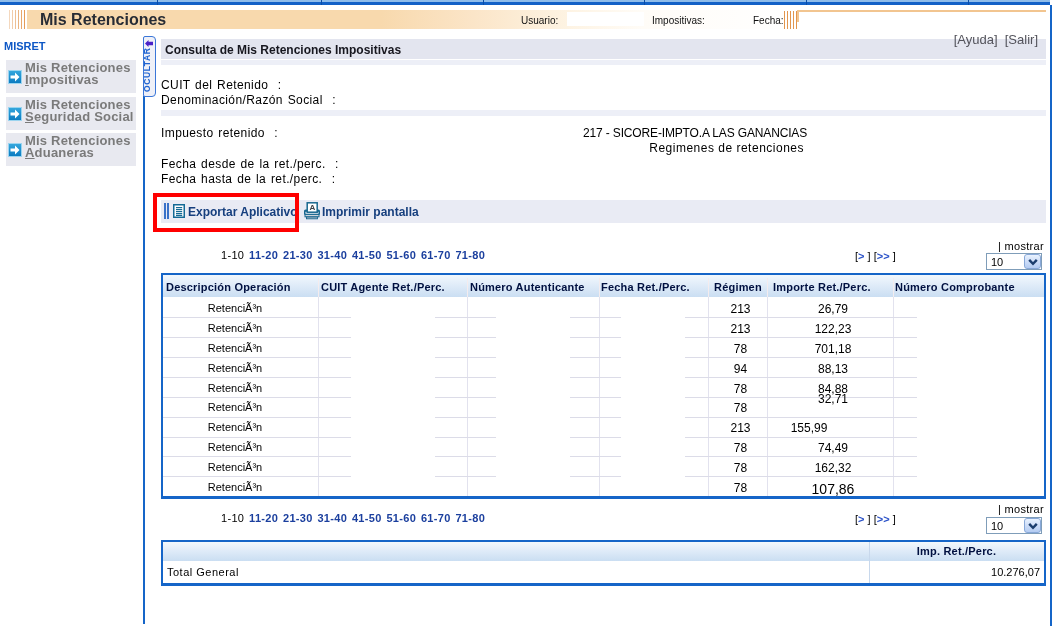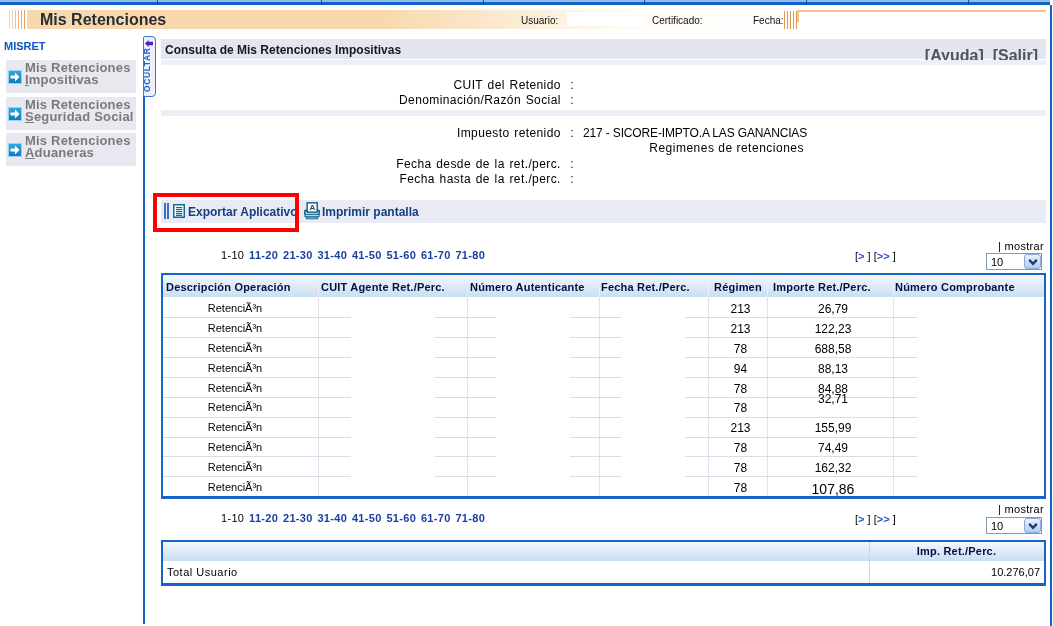--- a/index.html
+++ b/index.html
@@ -22,24 +22,24 @@
 .mtext{left:25px;font-size:13px;font-weight:bold;color:#7a7a7a;line-height:12.5px;letter-spacing:.2px;white-space:nowrap}
 
 #lline{left:143px;top:96px;width:2px;height:528px;background:#1565c8}
 #rline{left:1050px;top:5px;width:2px;height:621px;background:#1565c8}
 
 #otab{left:143px;top:36px;width:13px;height:61px;background:#eef0f8;border:1px solid #3a76d8;border-radius:2px 4px 4px 2px}
 #otxt{left:142px;top:48px;width:15px;height:46px;writing-mode:vertical-rl;transform:rotate(180deg);font-size:8.5px;font-weight:bold;color:#2064d0;letter-spacing:0.6px;text-align:right}
 
 #chead{left:161px;top:39px;width:885px;height:20px;background:#e3e5ef}
 #ctitle{left:165px;top:43px;font-size:12px;font-weight:bold;color:#17171f}
-#ayuda{right:15px;top:47px;font-size:16px;font-weight:bold;color:#53535b}
+#ayuda{right:15px;top:32px;font-size:13px;font-weight:normal;color:#53535b}
 .sepbar{left:161px;width:885px;background:#edeff7}
 
-.flbl{left:161px;width:413px;font-size:12px;letter-spacing:.4px;word-spacing:1px;color:#000;text-align:right;white-space:nowrap}
+.flbl{left:161px;width:413px;font-size:12px;letter-spacing:.4px;word-spacing:1px;color:#000;white-space:nowrap}
 .fval{font-size:12px;color:#000;white-space:nowrap;letter-spacing:-0.15px}
 
 #tbar{left:161px;top:200px;width:885px;height:23px;background:#e9ebf4}
 #redrect{left:153px;top:193px;width:146px;height:39px;border:4px solid #f00}
 .vbars{left:164px;top:203px;width:5px;height:16px;border-left:2px solid #3a72c8;border-right:2px solid #3a72c8}
 .tbtxt{top:205px;font-size:12px;font-weight:bold;color:#163f7e}
 
 .pgrow{font-size:11px;color:#000;white-space:nowrap;letter-spacing:.3px;word-spacing:1.5px}
 .pglnk{font-weight:bold;color:#1b3f9e}
 .arr{font-size:11px;color:#000}
@@ -66,21 +66,21 @@
 <div class="abs tsep" style="left:483px"></div>
 <div class="abs tsep" style="left:644px"></div>
 <div class="abs tsep" style="left:806px"></div>
 <div class="abs tsep" style="left:968px"></div>
 <div id="obar" class="abs"></div>
 <div class="abs stripes1"></div>
 <div class="abs stripes2"></div>
 <div id="title" class="abs">Mis Retenciones</div>
 <div class="abs hlbl" style="left:521px">Usuario:</div>
 <div id="ubox" class="abs"></div>
-<div class="abs hlbl" style="left:652px">Certificado:</div>
+<div class="abs hlbl" style="left:652px">Impositivas:</div>
 <div class="abs hlbl" style="left:753px">Fecha:</div>
 <div id="ocorner" class="abs"></div>
 
 <div id="misret" class="abs">MISRET</div>
 <div class="abs mitem" style="top:60px"></div>
 <div class="abs micon" style="top:70px"><svg width="14" height="14" viewBox="0 0 14 14">
       <defs>
         <linearGradient id="ig" x1="0" y1="0" x2="0" y2="1">
           <stop offset="0" stop-color="#36a8de"></stop>
           <stop offset="1" stop-color="#0b7ac0"></stop>
@@ -232,33 +232,33 @@
 <div class="hseg" style="left:407px;top:201.2px;width:51px"></div>
 <div class="hseg" style="left:522px;top:201.2px;width:232px"></div>
 <div class="cell" style="left:0px;top:27.1px;width:144px">RetenciÃ³n</div>
 <div class="cell" style="left:548px;top:27.1px;width:59px;font-size:12px">213</div>
 <div class="cell" style="left:607px;top:27.1px;width:126px;font-size:12px">26,79</div>
 <div class="cell" style="left:0px;top:47.0px;width:144px">RetenciÃ³n</div>
 <div class="cell" style="left:548px;top:47.0px;width:59px;font-size:12px">213</div>
 <div class="cell" style="left:607px;top:47.0px;width:126px;font-size:12px">122,23</div>
 <div class="cell" style="left:0px;top:66.8px;width:144px">RetenciÃ³n</div>
 <div class="cell" style="left:548px;top:66.8px;width:59px;font-size:12px">78</div>
-<div class="cell" style="left:607px;top:66.8px;width:126px;font-size:12px">688,58</div>
+<div class="cell" style="left:607px;top:66.8px;width:126px;font-size:12px">701,18</div>
 <div class="cell" style="left:0px;top:86.7px;width:144px">RetenciÃ³n</div>
 <div class="cell" style="left:548px;top:86.7px;width:59px;font-size:12px">94</div>
 <div class="cell" style="left:607px;top:86.7px;width:126px;font-size:12px">88,13</div>
 <div class="cell" style="left:0px;top:106.5px;width:144px">RetenciÃ³n</div>
 <div class="cell" style="left:548px;top:106.5px;width:59px;font-size:12px">78</div>
 <div class="cell" style="left:607px;top:106.5px;width:126px;font-size:12px">84,88</div>
 <div class="cell" style="left:0px;top:126.3px;width:144px">RetenciÃ³n</div>
 <div class="cell" style="left:548px;top:126.3px;width:59px;font-size:12px">78</div>
 <div class="cell" style="left:607px;top:117px;width:126px;font-size:12px">32,71</div>
 <div class="cell" style="left:0px;top:146.2px;width:144px">RetenciÃ³n</div>
 <div class="cell" style="left:548px;top:146.2px;width:59px;font-size:12px">213</div>
-<div class="cell" style="left:607px;top:146.2px;width:126px;font-size:12px">155,99</div>
+<div class="cell" style="left:583px;top:146.2px;width:126px;font-size:12px">155,99</div>
 <div class="cell" style="left:0px;top:166.1px;width:144px">RetenciÃ³n</div>
 <div class="cell" style="left:548px;top:166.1px;width:59px;font-size:12px">78</div>
 <div class="cell" style="left:607px;top:166.1px;width:126px;font-size:12px">74,49</div>
 <div class="cell" style="left:0px;top:185.9px;width:144px">RetenciÃ³n</div>
 <div class="cell" style="left:548px;top:185.9px;width:59px;font-size:12px">78</div>
 <div class="cell" style="left:607px;top:185.9px;width:126px;font-size:12px">162,32</div>
 <div class="cell" style="left:0px;top:205.8px;width:144px">RetenciÃ³n</div>
 <div class="cell" style="left:548px;top:205.8px;width:59px;font-size:12px">78</div>
 <div class="cell" style="left:607px;top:205.8px;width:126px;font-size:14px">107,86</div>
 </div>
@@ -272,15 +272,15 @@
       <svg style="position:absolute;left:3px;top:4px" width="10" height="7" viewBox="0 0 10 7">
         <path d="M1.2 0.8 L5 4.8 L8.8 0.8" fill="none" stroke="#1c3e6e" stroke-width="2.4"></path>
       </svg>
     </span>
   </div>
 
 <div id="stbl" class="abs">
 <div style="position:absolute;left:0;top:0;width:881px;height:19px;background:linear-gradient(#f2f8fd,#e2edf9 40%,#cadef2)"></div>
 <div style="position:absolute;left:706px;top:0;width:1px;height:41px;background:#c8d8ec"></div>
 <div class="thx" style="left:706px;width:175px;text-align:center;top:3px">Imp. Ret./Perc.</div>
-<div style="position:absolute;left:4px;top:24px;font-size:11px;letter-spacing:.5px">Total Usuario</div>
+<div style="position:absolute;left:4px;top:24px;font-size:11px;letter-spacing:.5px">Total General</div>
 <div style="position:absolute;right:4px;top:24px;font-size:11px">10.276,07</div>
 </div>
 
 </body></html>

